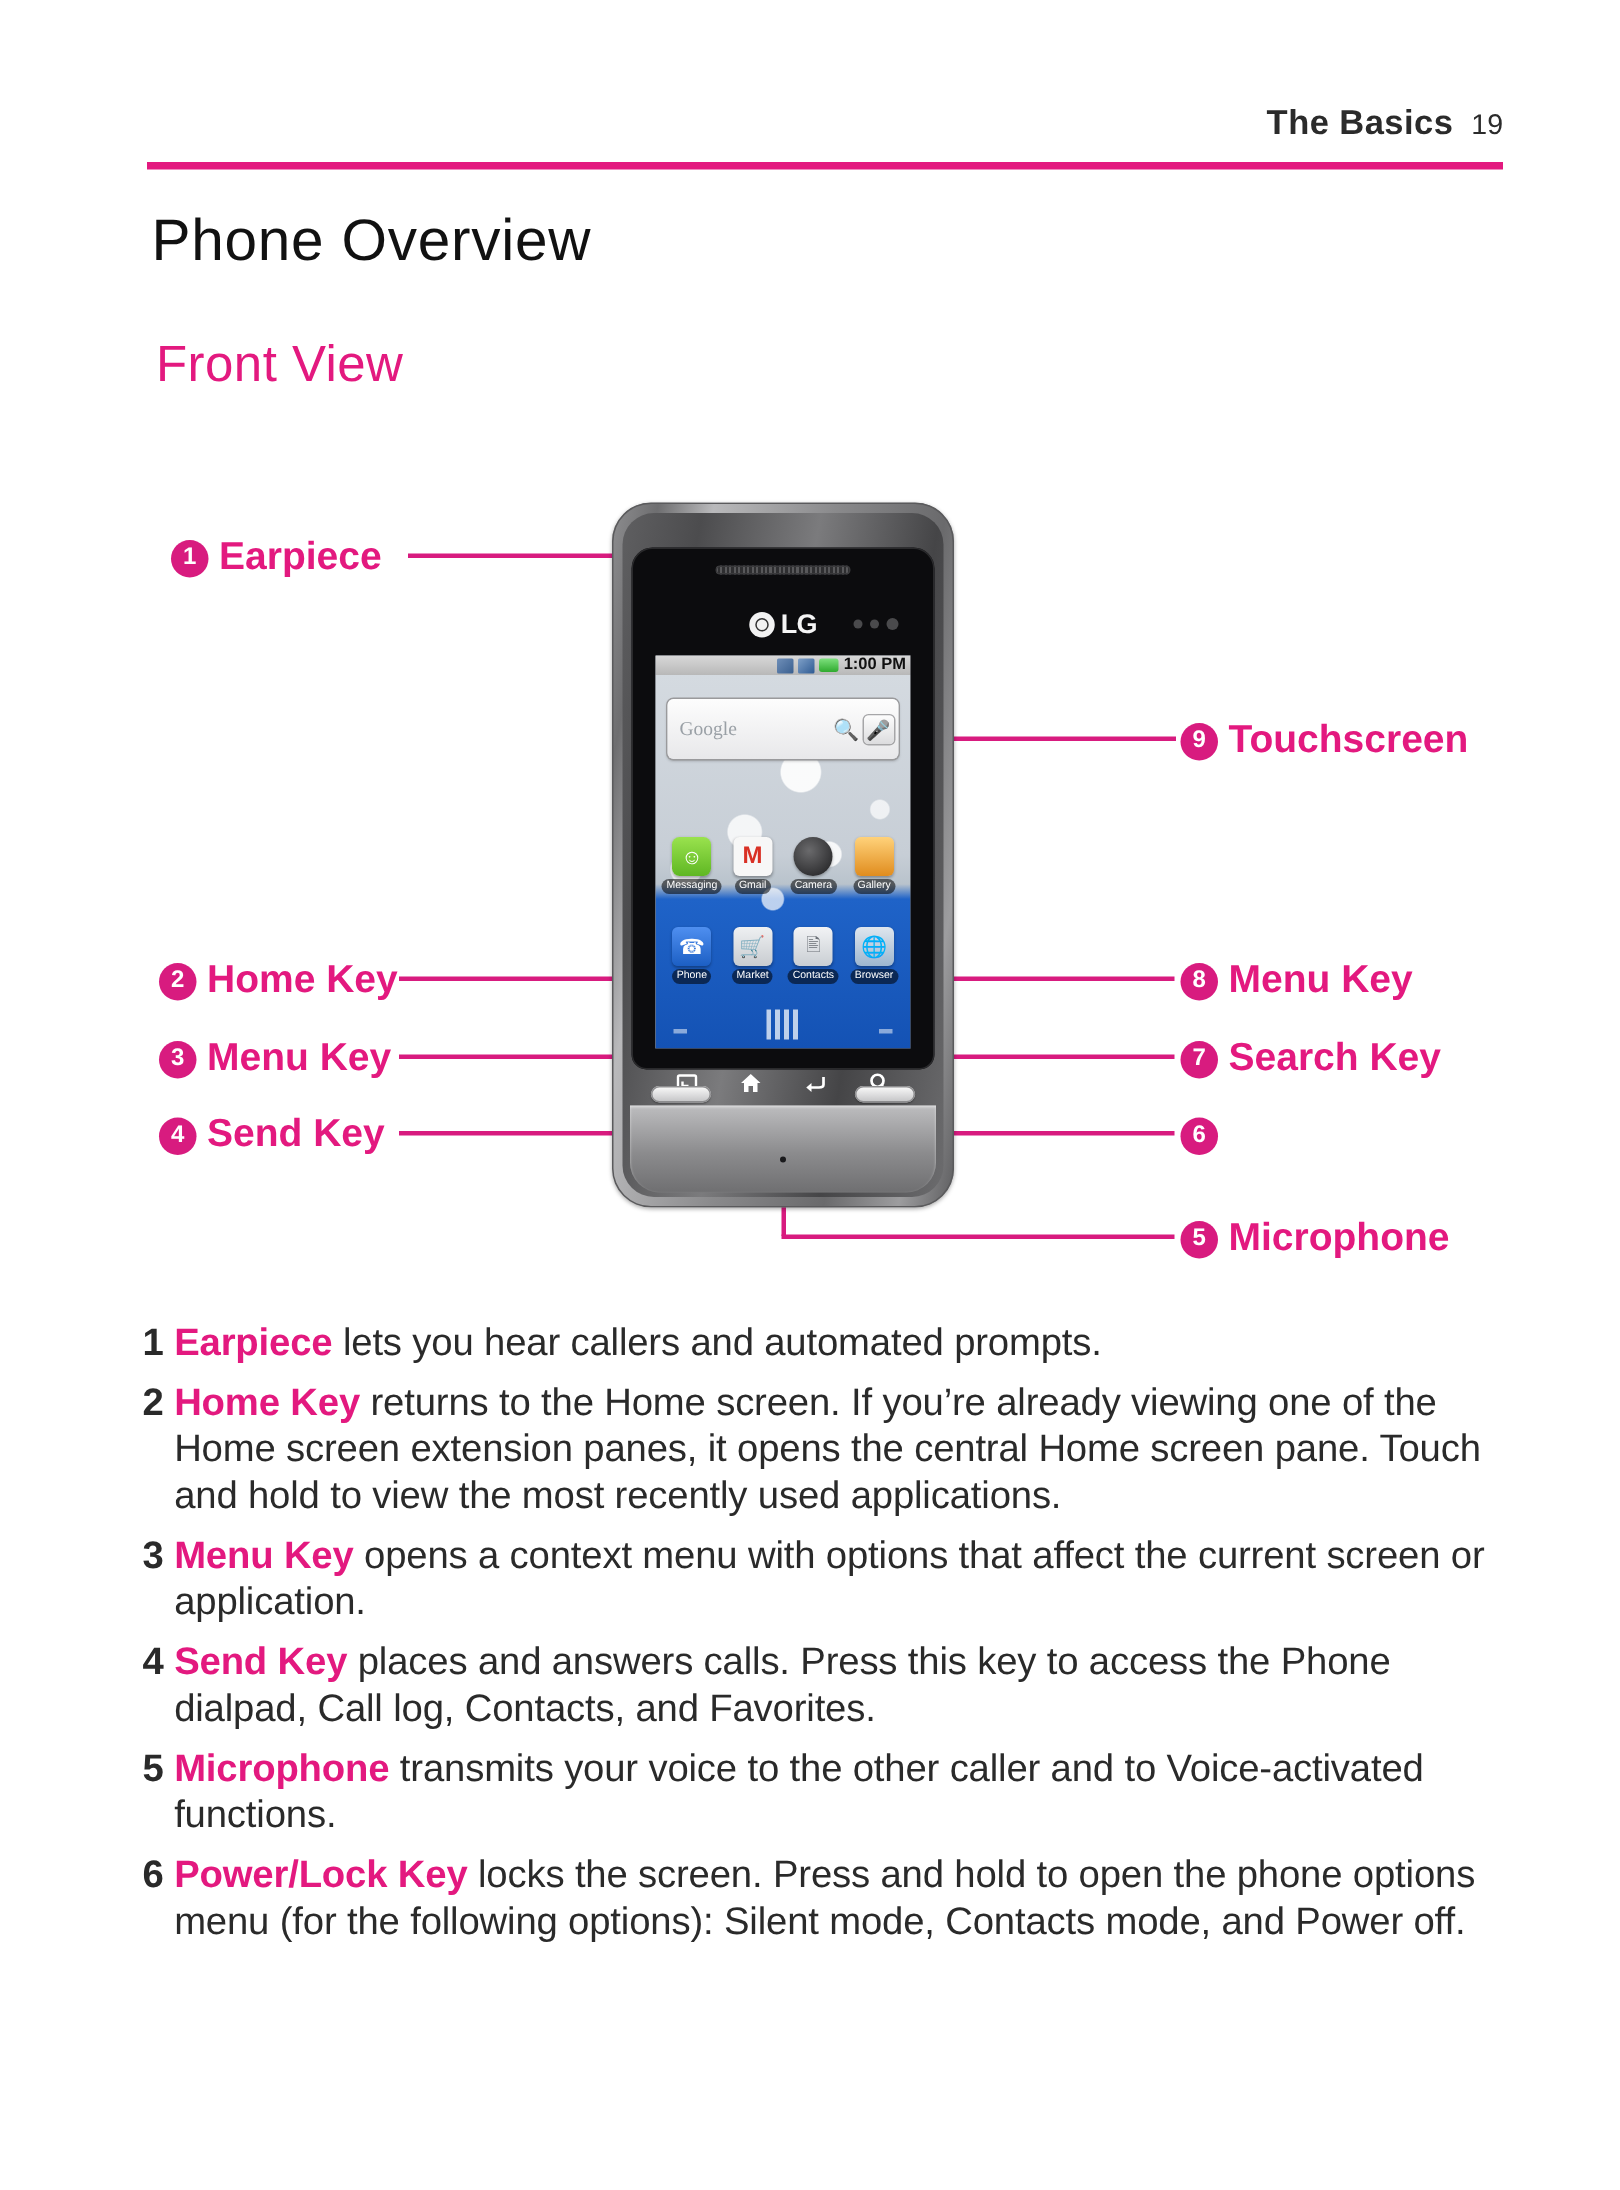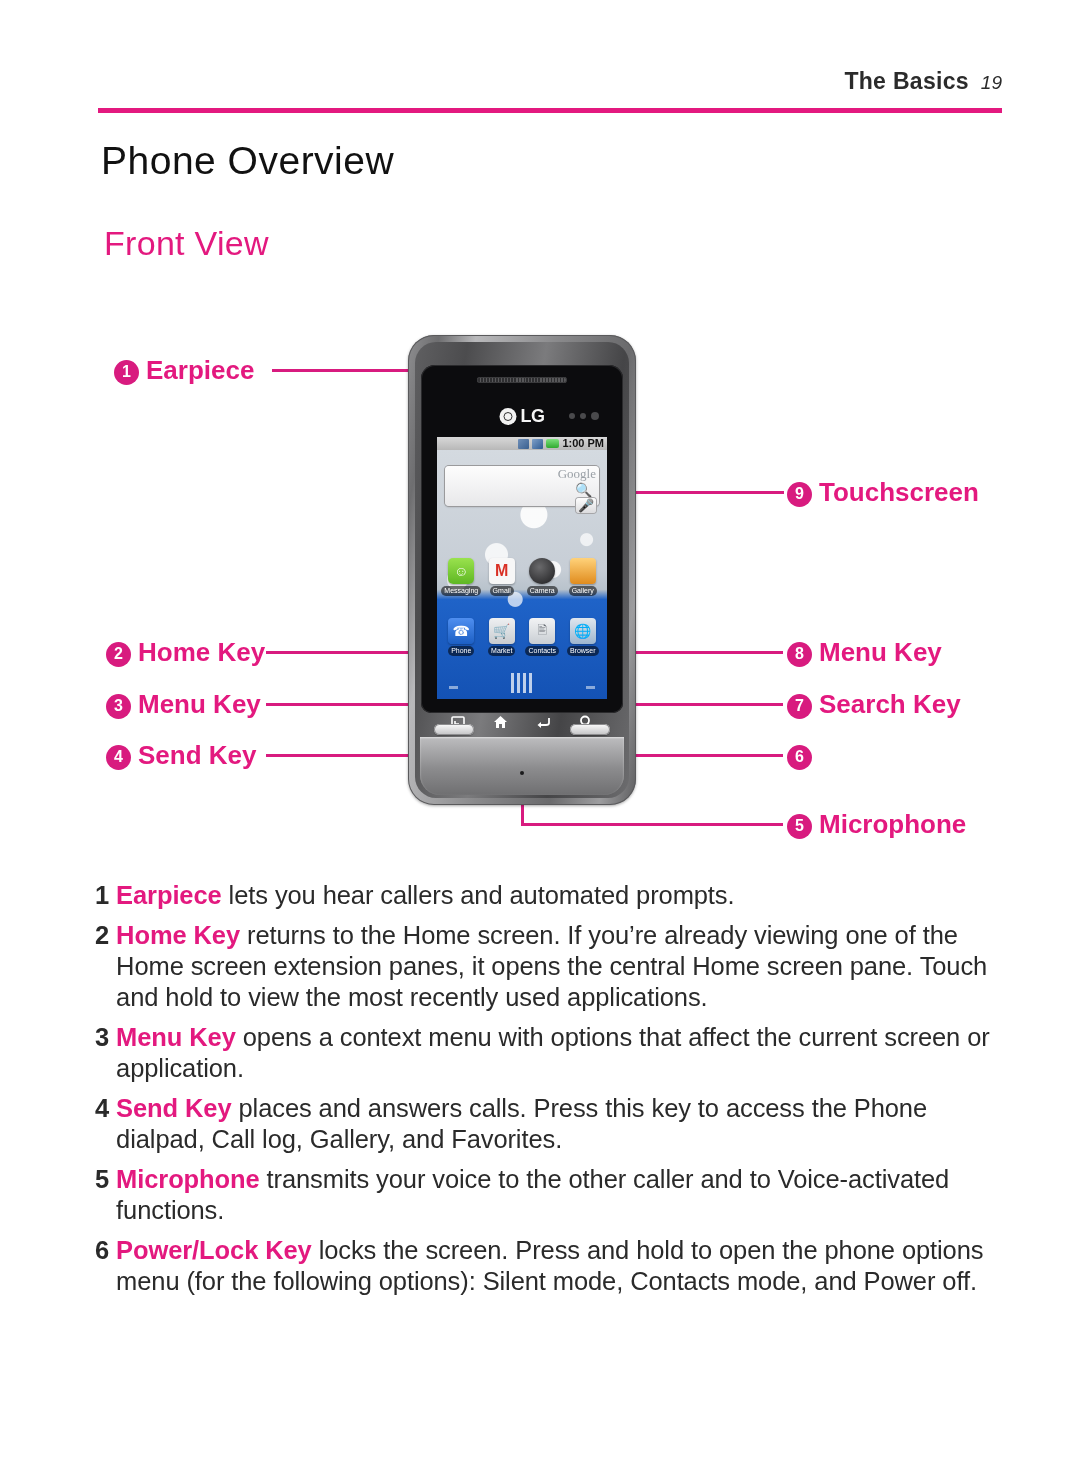--- a/index.html
+++ b/index.html
@@ -31,21 +31,20 @@
     letter-spacing: 0.3px;
     display: inline-block;
     vertical-align: baseline;
   }
   .header-page {
     font-size: 19px;
     color: #2b2b2b;
     display: inline-block;
     margin-left: 12px;
     vertical-align: baseline;
-    font-style: italic;
   }
   .header-rule {
     position: absolute;
     top: 108px;
     left: 98px;
     width: 904px;
     height: 5px;
     background: #e3197f;
   }
 
@@ -248,27 +247,26 @@
       radial-gradient(circle at 12% 52%, rgba(255,255,255,.75) 0 10px, rgba(255,255,255,0) 11px),
       radial-gradient(circle at 88% 36%, rgba(255,255,255,.7) 0 6px, rgba(255,255,255,0) 7px),
       radial-gradient(circle at 46% 60%, rgba(255,255,255,.7) 0 7px, rgba(255,255,255,0) 8px),
       linear-gradient(180deg,#d4dae0 0%,#c7ced6 48%,#b9c3cc 56%,#1f63c8 60%,#1452b4 100%);
   }
   .search-widget {
     position: absolute;
     left: 8px; top: 16px; right: 8px;
     height: 40px;
     display: flex;
-    align-items: flex-end;
+    align-items: center;
     border-radius: 4px;
     background: linear-gradient(180deg,#fdfdfd,#e8e8ea);
     box-shadow: 0 0 0 1px #9a9a9c, 0 1px 2px rgba(0,0,0,.25);
     box-sizing: border-box;
     padding: 0 3px;
-    flex-direction: column;
   }
   .google-word {
     font-family: "Liberation Serif", serif;
     font-size: 13px;
     color: #9aa0a6;
     margin-left: 5px;
     flex: 1;
   }
   .sw-search { font-size: 14px; color: #8b9096; margin-right: 3px; }
   .sw-mic {
@@ -622,21 +620,21 @@
     <span class="btext"><span class="bterm">Home Key</span><span> returns to the Home screen. If you’re already viewing one of the Home screen extension panes, it opens the central Home screen pane. Touch and hold to view the most recently used applications.</span></span>
   </div>
 
   <div class="body-item">
     <span class="bnum">3</span>
     <span class="btext"><span class="bterm">Menu Key</span><span> opens a context menu with options that affect the current screen or application.</span></span>
   </div>
 
   <div class="body-item">
     <span class="bnum">4</span>
-    <span class="btext"><span class="bterm">Send Key</span><span> places and answers calls. Press this key to access the Phone dialpad, Call log, Gallery, and Favorites.</span></span>
+    <span class="btext"><span class="bterm">Send Key</span><span> places and answers calls. Press this key to access the Phone dialpad, Call log, Contacts, and Favorites.</span></span>
   </div>
 
   <div class="body-item">
     <span class="bnum">5</span>
     <span class="btext"><span class="bterm">Microphone</span><span> transmits your voice to the other caller and to Voice-activated functions.</span></span>
   </div>
 
   <div class="body-item">
     <span class="bnum">6</span>
     <span class="btext"><span class="bterm">Power/Lock Key</span><span> locks the screen. Press and hold to open the phone options menu (for the following options): Silent mode, Contacts mode, and Power off.</span></span>

